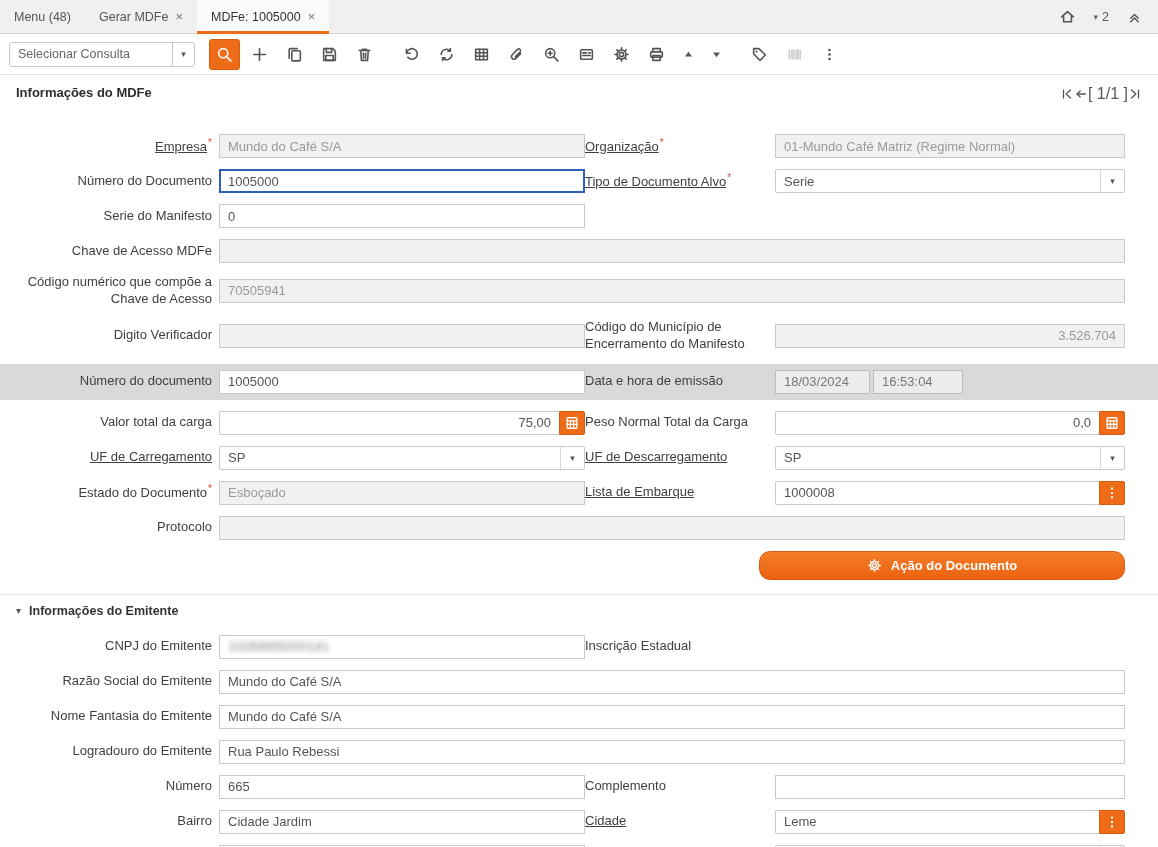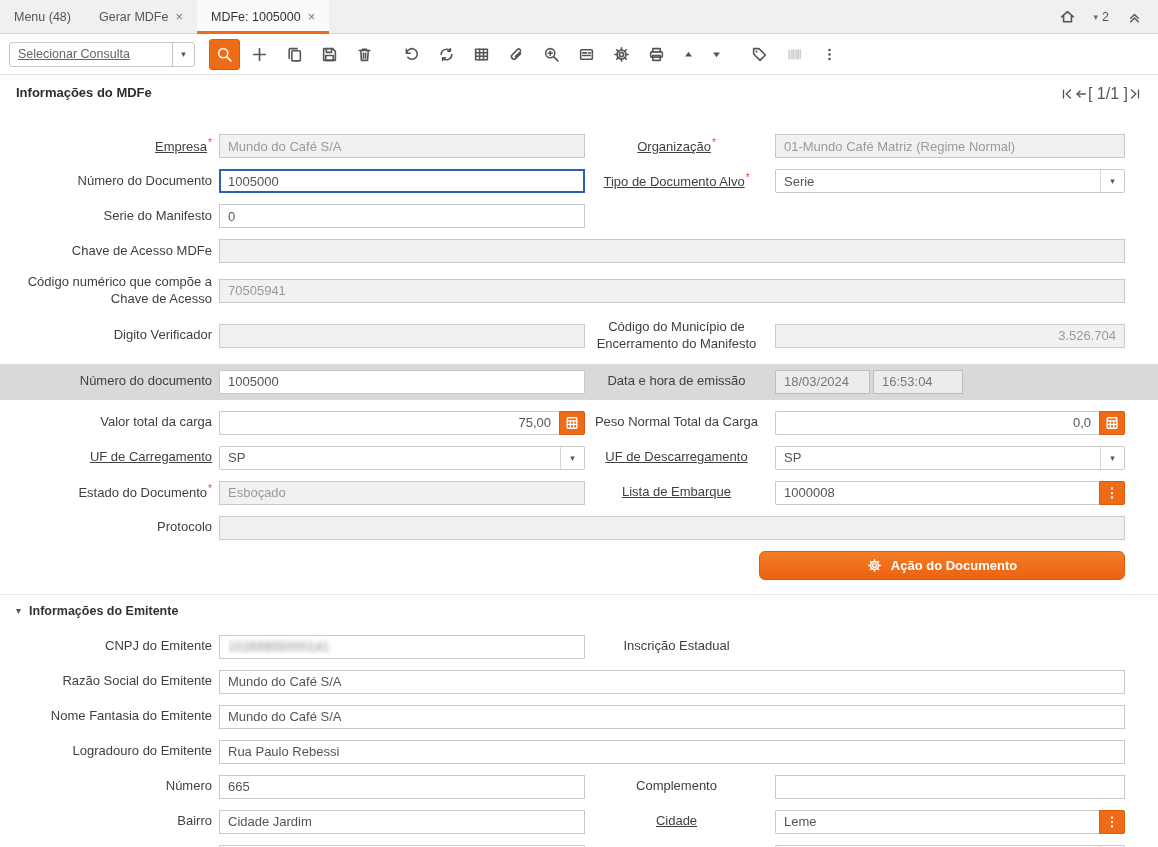--- a/index.html
+++ b/index.html
@@ -12,41 +12,41 @@
   .tab.active { background:#fafafa; color:#333; }
   .tab.active::after { content:""; position:absolute; left:0; right:0; bottom:-1px; height:3px; background:#ee6c17; }
   .tab .close { color:#777; font-size:13px; line-height:1; }
   .tabbar-right { margin-left:auto; display:flex; align-items:center; gap:18px; padding:0 16px; color:#555; }
   .notif { display:flex; align-items:center; gap:4px; font-size:12.5px; color:#555; cursor:pointer; }
   .notif .caret { font-size:9px; color:#666; }
 
   
   .toolbar { display:flex; align-items:center; height:41px; padding:0 9px; background:#fff; border-bottom:1px solid #e4e4e4; }
   .qselect { display:flex; width:186px; height:25px; border:1px solid #c6c6c6; border-radius:3px; background:#fff; margin-right:12px; overflow:hidden; }
-  .qselect .txt { flex:1; display:flex; align-items:center; padding:0 8px; color:#666; font-size:12.5px; white-space:nowrap;text-decoration:underline; }
+  .qselect .txt { flex:1; display:flex; align-items:center; padding:0 8px; color:#666; font-size:12.5px; white-space:nowrap; }
   .qselect .arr { width:22px; border-left:1px solid #c6c6c6; display:flex; align-items:center; justify-content:center; font-size:9px; color:#555; }
   .tbtn { width:31px; height:31px; display:flex; align-items:center; justify-content:center; color:#555; margin:0 2px; border-radius:3px; cursor:pointer; background:transparent; border:none; }
   .tbtn.primary { background:#ee6c17; border:1px solid #d85c0b; color:#fff; }
   .tbtn.small { width:24px; }
   .tbtn.disabled { color:#cfcfcf; }
   .tgap { width:12px; }
   svg.ic { stroke:currentColor; fill:none; stroke-width:1.5; stroke-linecap:round; stroke-linejoin:round; display:block; }
 
   
   .sec-head { display:flex; padding:10px 16px 9px; }
   .sec-title { font-weight:bold; color:#2e2e2e; font-size:13px; }
   .pager { margin-left:auto; display:flex; align-items:center; color:#555; font-size:16px; }
   .pgbtn { display:flex; align-items:center; cursor:pointer; color:#555; }
   .pgtext { color:#555; }
 
   
   .form { padding-top:22px; }
   .row { display:flex; align-items:center; margin-bottom:11px; min-height:24px; }
   .lbl { width:219px; text-align:right; padding-right:7px; color:#3f3f3f; flex-shrink:0; line-height:1.3; }
-  .lbl2 { width:190px; text-align:center; padding-right:7px; color:#3f3f3f; flex-shrink:0; line-height:1.3; }
+  .lbl2 { width:190px; text-align:left; padding-right:7px; color:#3f3f3f; flex-shrink:0; line-height:1.3; }
   .link { text-decoration:underline; cursor:pointer; }
   .req { color:#e0492f; font-size:10px; vertical-align:super; margin-left:1px; }
 
   .inp { height:24px; border:1px solid #c9c9c9; border-radius:0; padding:0 8px; font:inherit; font-size:13px; color:#555; background:#fff; outline:none; }
   .inp.ro { background:#f1f1f1; color:#9a9a9a; }
   .inp.num { text-align:right; }
   .inp.focus { border:2px solid #2c5fb5; padding:0 7px; }
   .inp.masked { color:transparent; text-shadow:0 0 5px rgba(110,110,110,.85); }
   .w-s { width:366px; flex-shrink:0; }
   .w-e { flex:1; margin-right:33px; min-width:0; }
@@ -60,21 +60,21 @@
   .dd .txt { flex:1; display:flex; align-items:center; padding:0 8px; color:#555; min-width:0; }
   .dd .arr { width:24px; border-left:1px solid #d8d8d8; display:flex; align-items:center; justify-content:center; font-size:9px; color:#555; flex-shrink:0; }
 
   .band { background:#d9d9d9; padding:6px 0; margin-bottom:11px; }
   .band .row { margin-bottom:0; }
   .band .inp.ro { background:#ececec; border-color:#bdbdbd; color:#777; }
   .dt { width:95px; margin-right:3px; }
   .tm { width:90px; }
 
   .row-action { display:flex; justify-content:flex-end; margin:4px 33px 14px 0; }
-  .action-btn { width:366px; height:29px; background:linear-gradient(#f57d28,#ec620f); border:1px solid #d85c0b; border-radius:6px; color:#fff; font-weight:bold; font-size:13px; display:flex; align-items:center; justify-content:center; gap:9px; cursor:pointer; }
+  .action-btn { width:366px; height:29px; background:linear-gradient(#f57d28,#ec620f); border:1px solid #d85c0b; border-radius:11px; color:#fff; font-weight:bold; font-size:13px; display:flex; align-items:center; justify-content:center; gap:9px; cursor:pointer; }
 
   .sec2 { display:flex; align-items:center; gap:8px; padding:9px 16px; border-top:1px solid #e9e9e9; margin-top:2px; margin-bottom:8px; }
   .sec2 .tri { font-size:10px; color:#555; cursor:pointer; }
   .sec2 .t { font-weight:bold; color:#333; font-size:12.5px; }
 </style>
 </head>
 <body>
 
 <div class="tabbar">
   <div class="tab">

